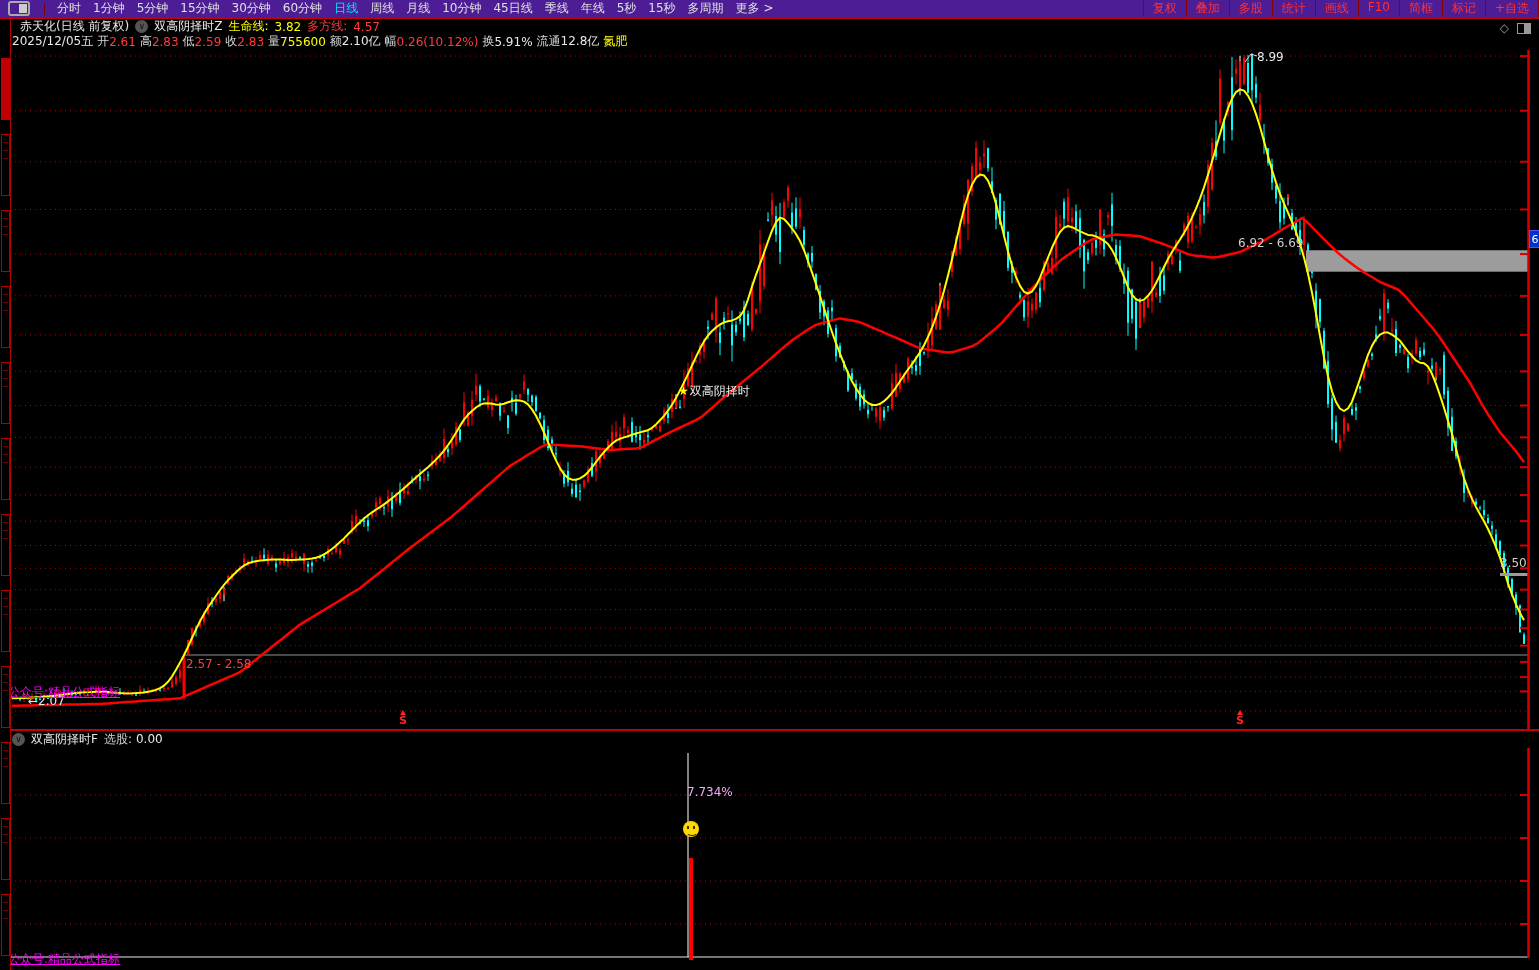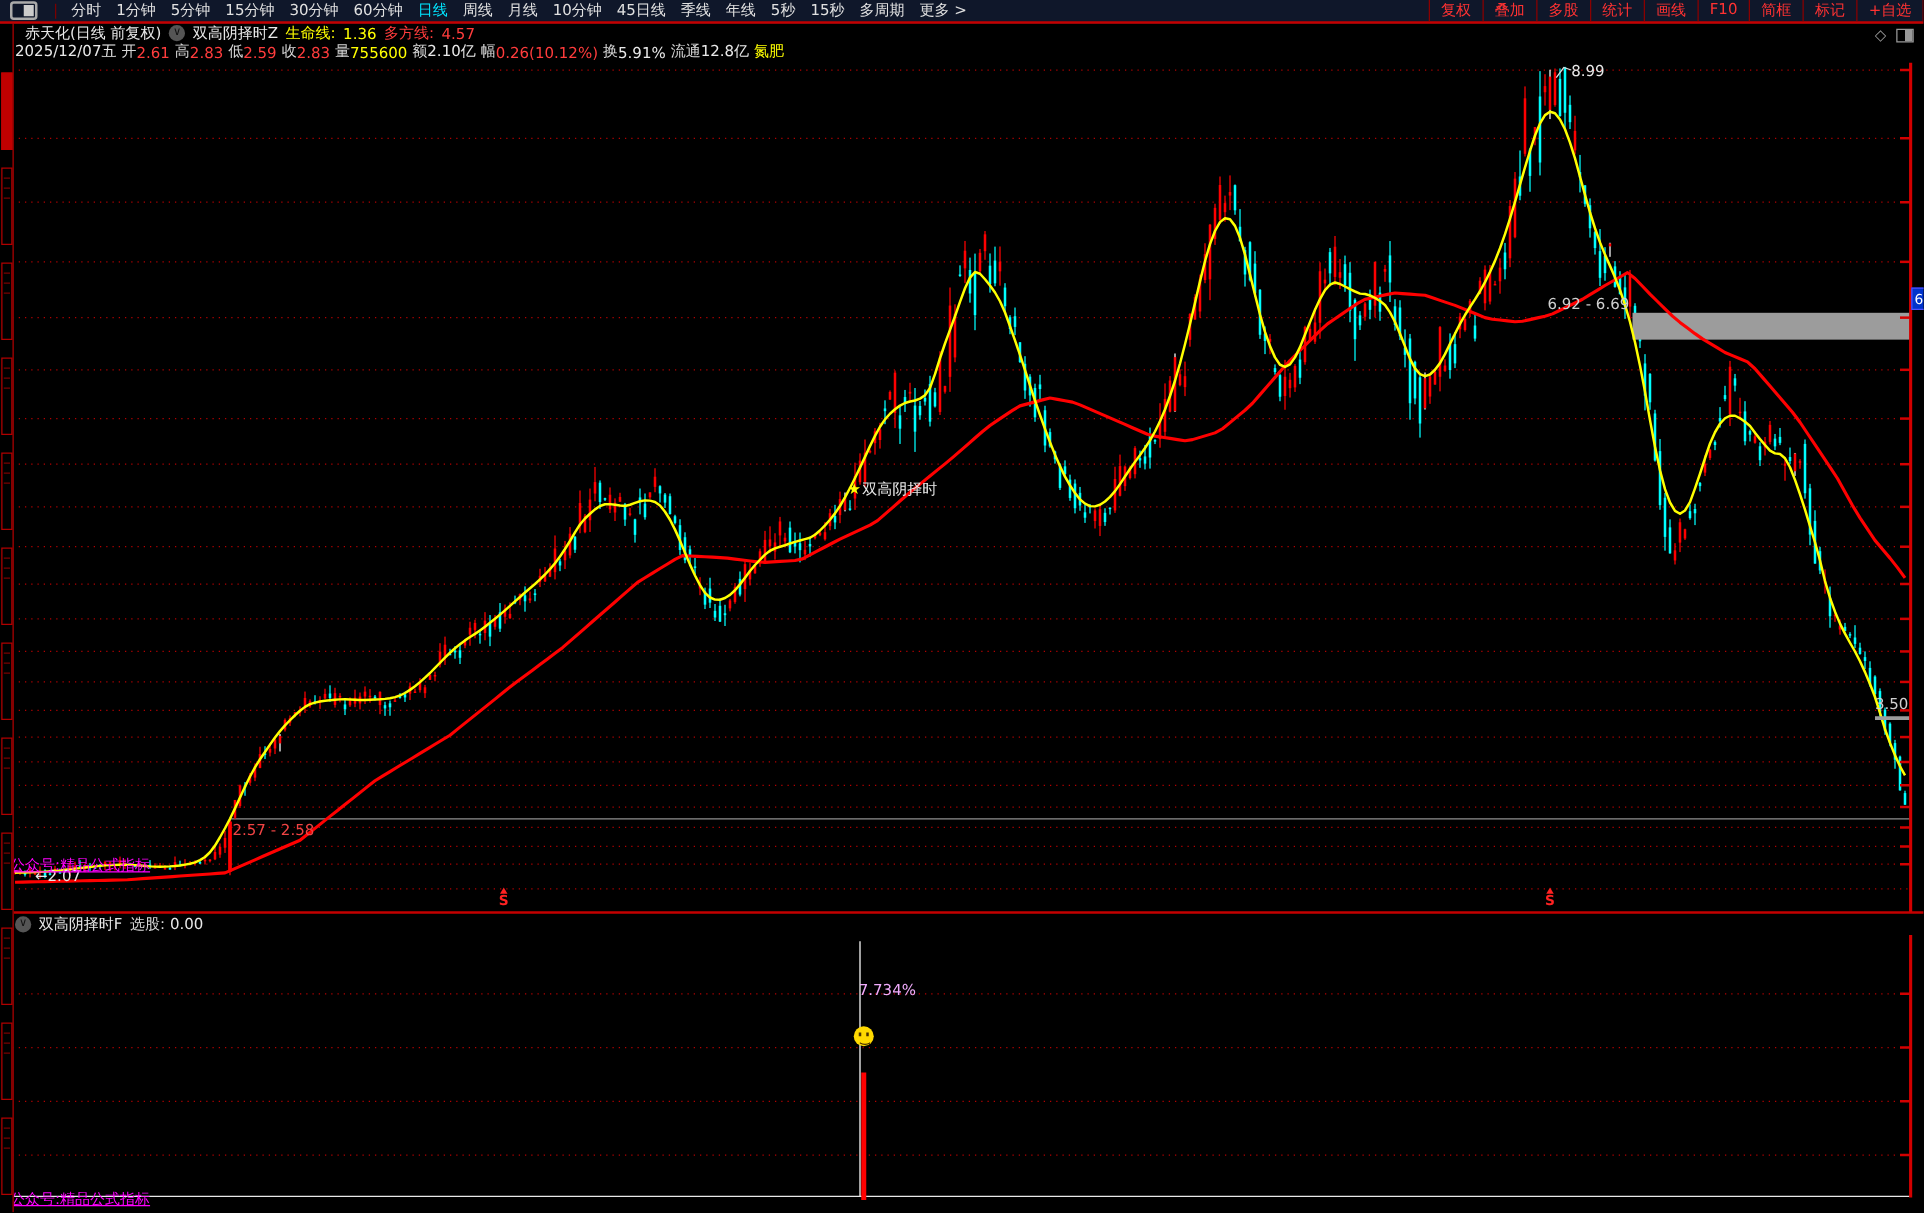--- a/index.html
+++ b/index.html
@@ -1,20 +1,20 @@
 <!DOCTYPE html>
 <html><head>
 <meta charset="utf-8">
 <style>
   html,body{margin:0;padding:0;background:#000;}
   .screen{position:relative;width:1539px;height:970px;background:#000;overflow:hidden;
           font-family:"DejaVu Sans","Liberation Sans",sans-serif;font-size:12px;color:#e8e8e8;}
   
   .menubar{position:absolute;left:0;top:0;width:1539px;height:17px;display:flex;align-items:center;
-           border-bottom:2px solid #c40000;background:#0f172a;white-space:nowrap;z-index:30;}
+           border-bottom:2px solid #c40000;background:#4c1d95;white-space:nowrap;z-index:30;}
   .win-icon{width:18px;height:11px;border:2px solid #aaa;border-radius:3px;margin:0 8px 0 8px;position:relative;}
   .win-icon:before{content:"";position:absolute;right:1px;top:1px;bottom:1px;width:45%;background:#ccc;}
   .menu-sep{width:1px;height:12px;background:#7a0000;margin:0 6px;}
   .menu-item{padding:0 6px;color:#e0e0e0;cursor:default;}
   .menu-item.active{color:#00e5ff;}
   .menubar .right-group{margin-left:auto;display:flex;}
   .rmenu-item{color:#ff3232;padding:0 9px;border-left:1px solid #8a0000;}
   .rmenu-item:last-child{border-right:1px solid #8a0000;}
   
   .row2{position:absolute;left:20px;top:19px;height:15px;display:flex;align-items:center;gap:6px;z-index:30;white-space:nowrap;}
@@ -100,31 +100,31 @@
         <span class="rmenu-item">标记</span>
         <span class="rmenu-item">+自选</span>
       </span>
   </div>
 
   <div class="row2">
     <span class="white">赤天化(日线 前复权)</span>
     <span class="circle-ico">∨</span>
     <span class="white">双高阴择时Z</span>
     <span class="yellow">生命线:</span>
-    <span class="yellow">1.36</span>
+    <span class="yellow">3.82</span>
     <span class="red">多方线:</span>
     <span class="red">4.57</span>
   </div>
   <div class="corner-icons">
     <span class="diamond">◇</span>
     <span class="panel-ico"></span>
   </div>
 
   <div class="row3">
-    <span class="white">2025/12/07五</span>
+    <span class="white">2025/12/05五</span>
     <span class="lbl">开</span>
       <span class="red" style="margin-left:-4px">2.61</span>
     <span class="lbl">高</span>
       <span class="red" style="margin-left:-4px">2.83</span>
     <span class="lbl">低</span>
       <span class="red" style="margin-left:-4px">2.59</span>
     <span class="lbl">收</span>
       <span class="red" style="margin-left:-4px">2.83</span>
     <span class="lbl">量</span>
       <span class="yellow" style="margin-left:-4px">755600</span>

